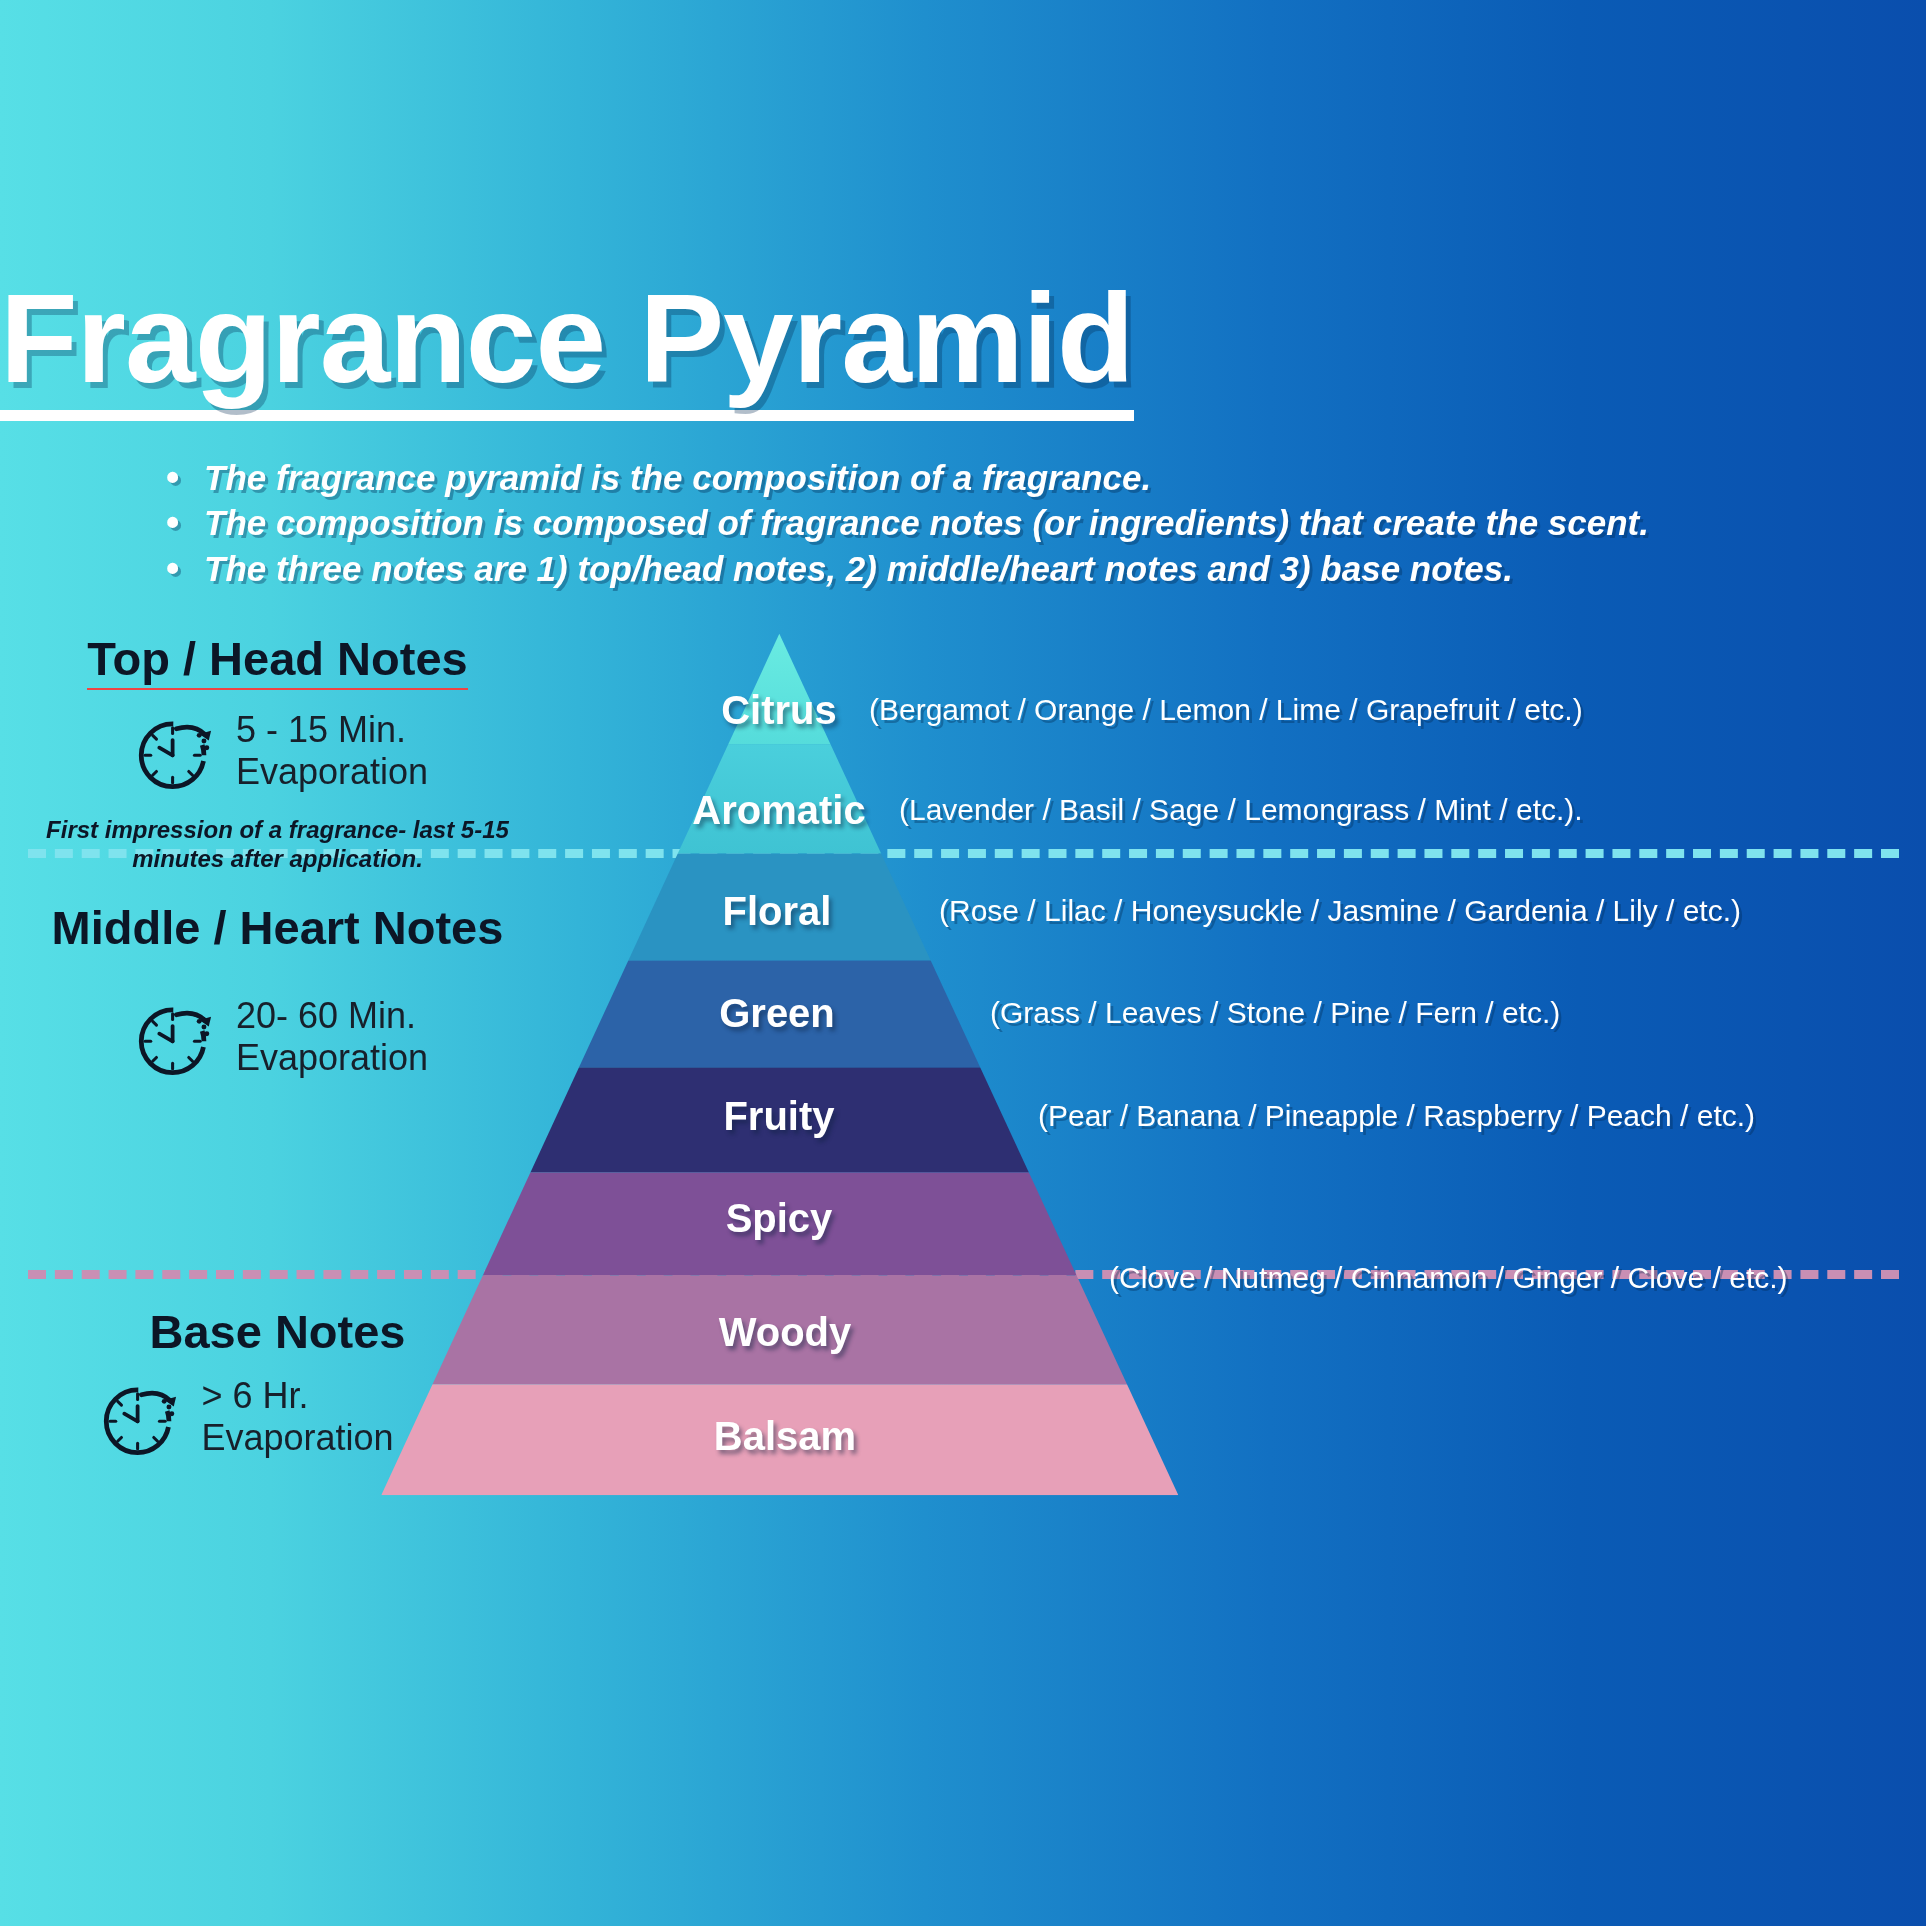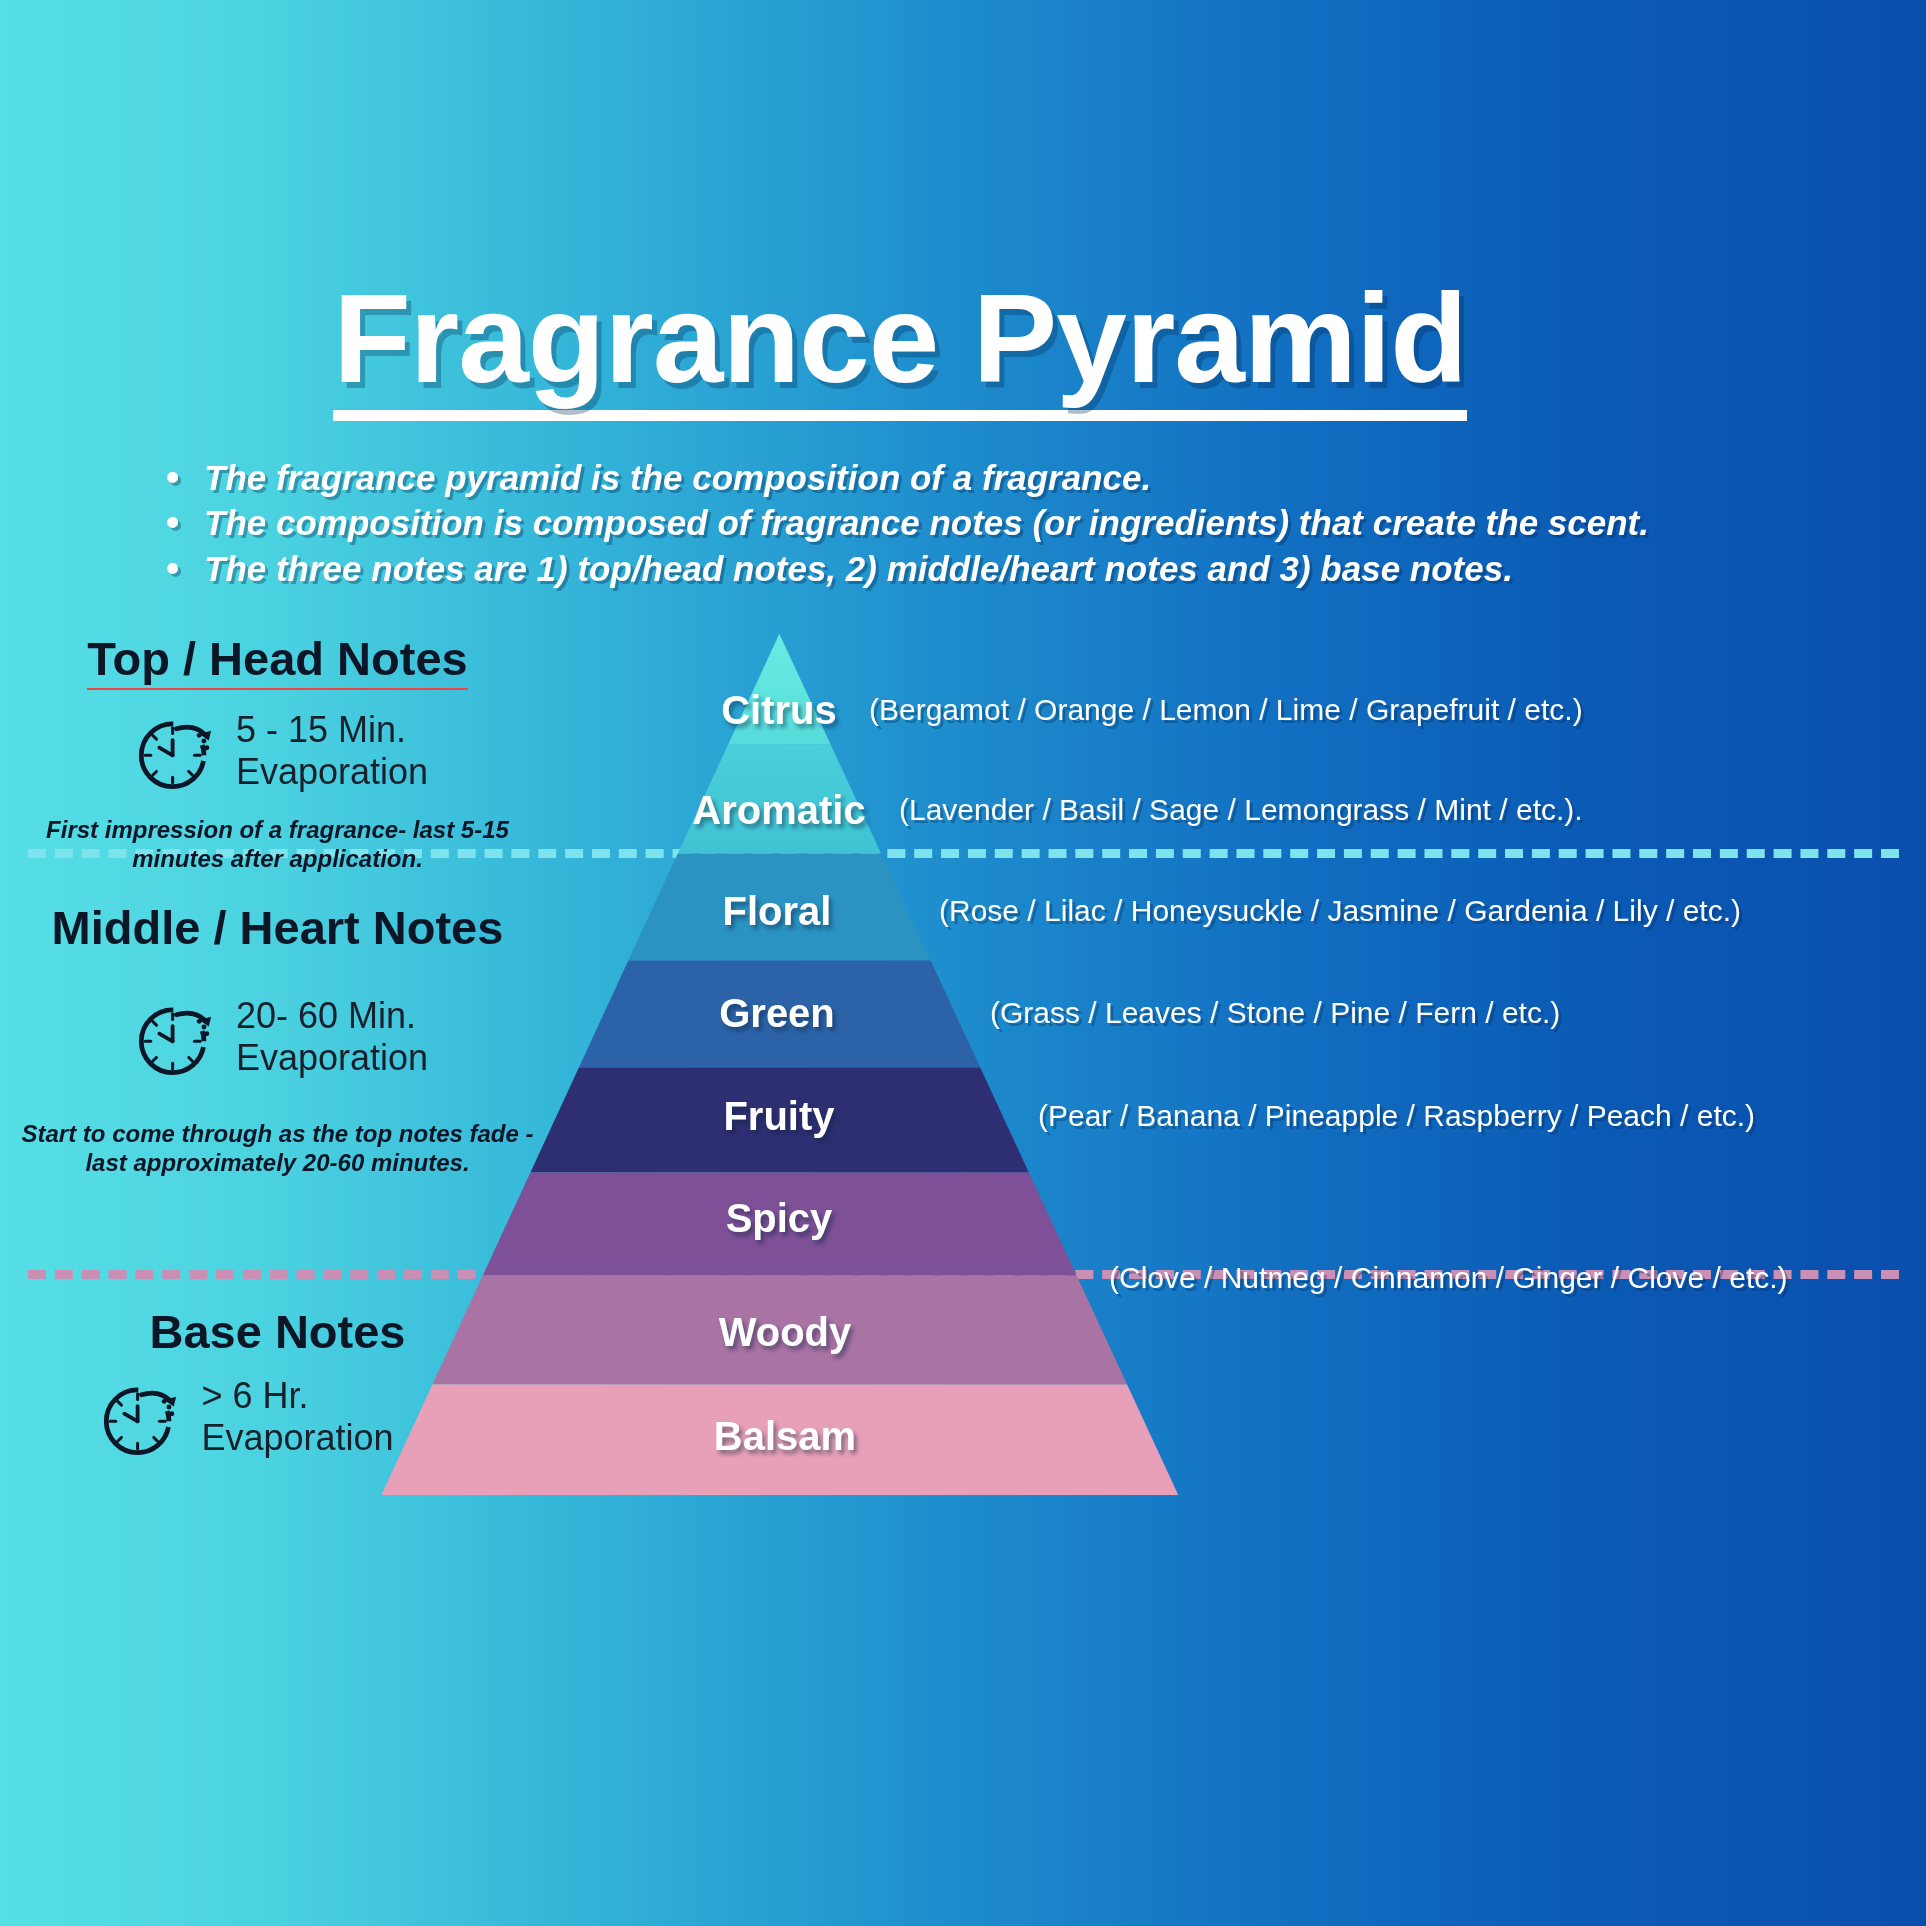--- a/index.html
+++ b/index.html
@@ -6,21 +6,21 @@
   body{
     width:1927px;height:1927px;
     font-family:"Liberation Sans", sans-serif;
     background:linear-gradient(90deg,#57DFE6 0%,#4BD2E0 14%,#33B4D8 30%,#1F8FCE 48%,#1270C2 66%,#0A5BB5 82%,#0A4EAD 100%);
     overflow:hidden;position:relative;
   }
   .stage{position:absolute;left:0;top:0;width:1927px;height:1927px;}
 
   
   .title{
-    position:absolute;left:0;top:275px;width:1800px;text-align:center;
+    position:absolute;left:0;top:275px;width:1800px;text-align:left;
     font-size:127px;font-weight:bold;color:#ffffff;letter-spacing:-1px;
     text-shadow:5px 6px 0 rgba(0,40,80,.30);
     line-height:1;
   }
   .title span{display:inline-block;border-bottom:11px solid #ffffff;padding-bottom:8px;}
 
   
   .bullets{position:absolute;left:166px;top:457px;width:1683px;}
   .bullets li{
     list-style:none;position:relative;
@@ -194,21 +194,20 @@
           <line x1="27" y1="33" x2="31" y2="37"></line>
           <line x1="65" y1="71" x2="69" y2="75"></line>
           <line x1="27" y1="75" x2="31" y2="71"></line>
         </g>
       </svg>
       <div class="txt">
         <div>20- 60 Min.</div>
         <div>Evaporation</div>
       </div>
     </div>
-    <div class="caption" style="margin-top:34px;">Start to come through as the top notes fade - last approximately 20-60 minutes.</div>
   </div>
 
   <div class="sec" id="sec-base">
     <h2>Base Notes</h2>
     <div class="timerow" style="margin-top:12px;margin-left:-69px;">
       <svg class="clock" viewBox="0 0 100 100">
         <circle cx="48" cy="54" r="33" fill="none" stroke="#0c1626" stroke-width="5" stroke-dasharray="150 40" stroke-dashoffset="-6"></circle>
         <circle cx="76" cy="33" r="2.6" fill="#0c1626"></circle>
         <circle cx="81" cy="39" r="2.6" fill="#0c1626"></circle>
         <circle cx="84" cy="46" r="2.6" fill="#0c1626"></circle>

